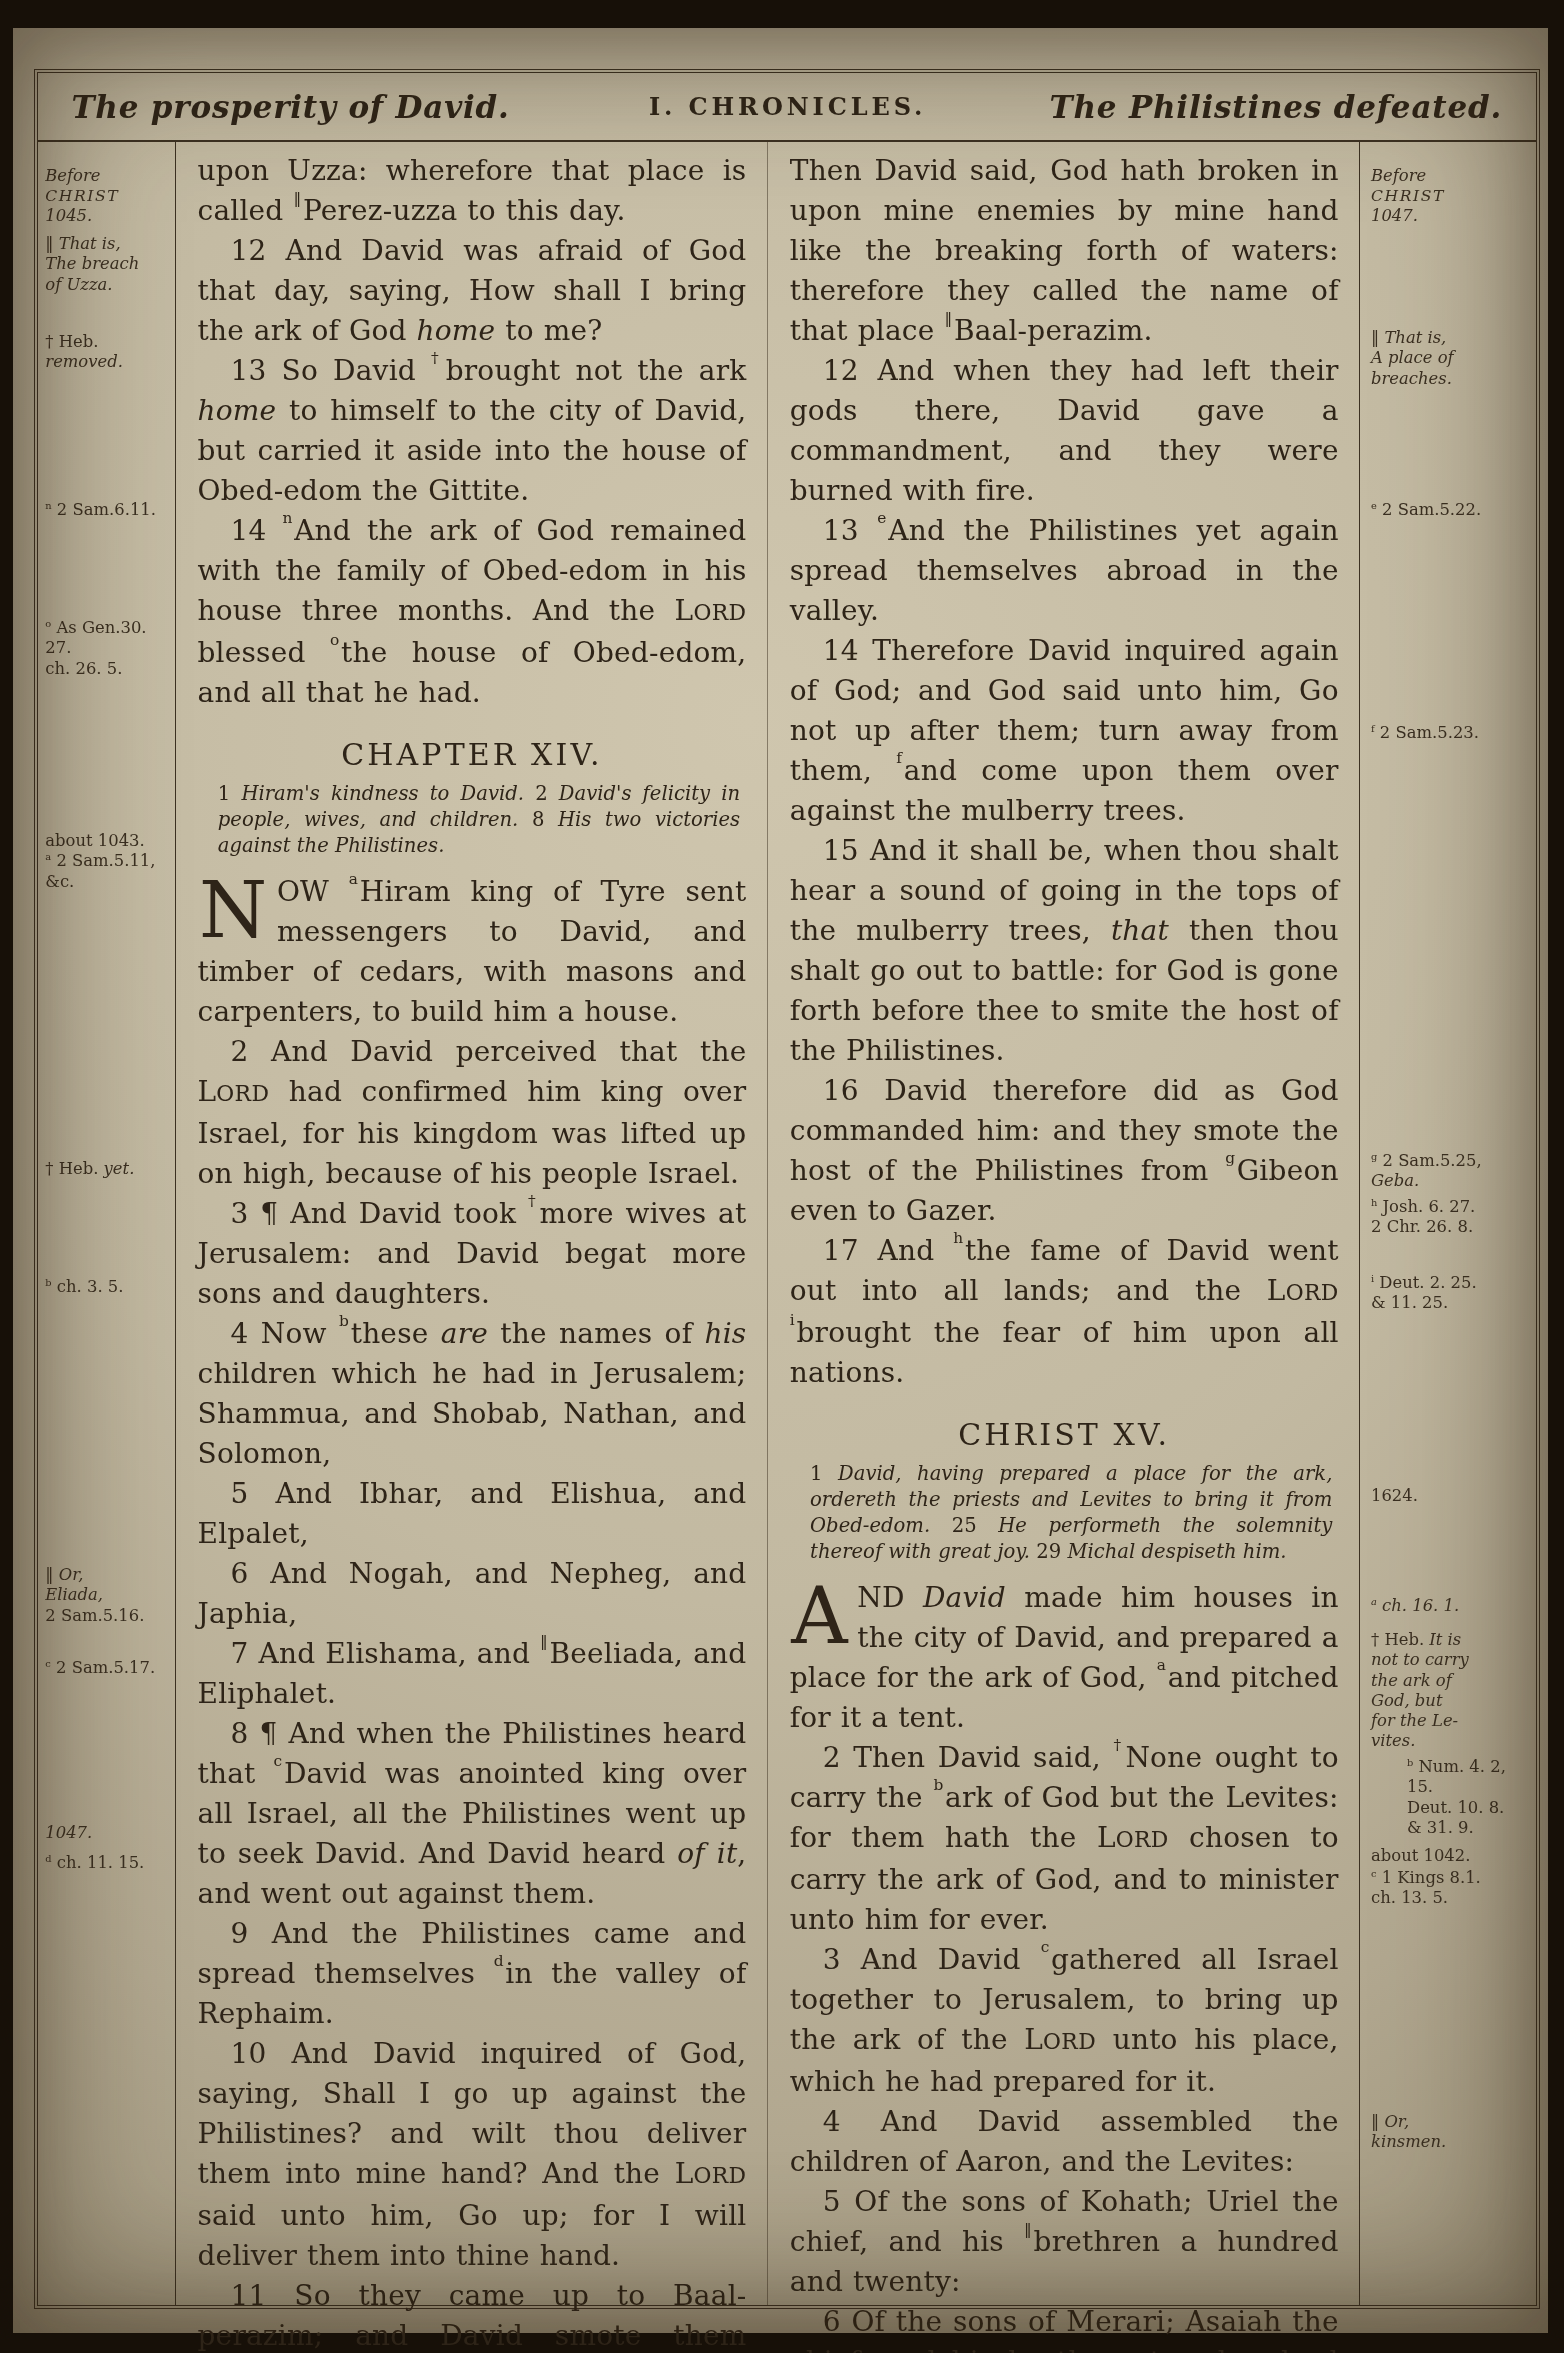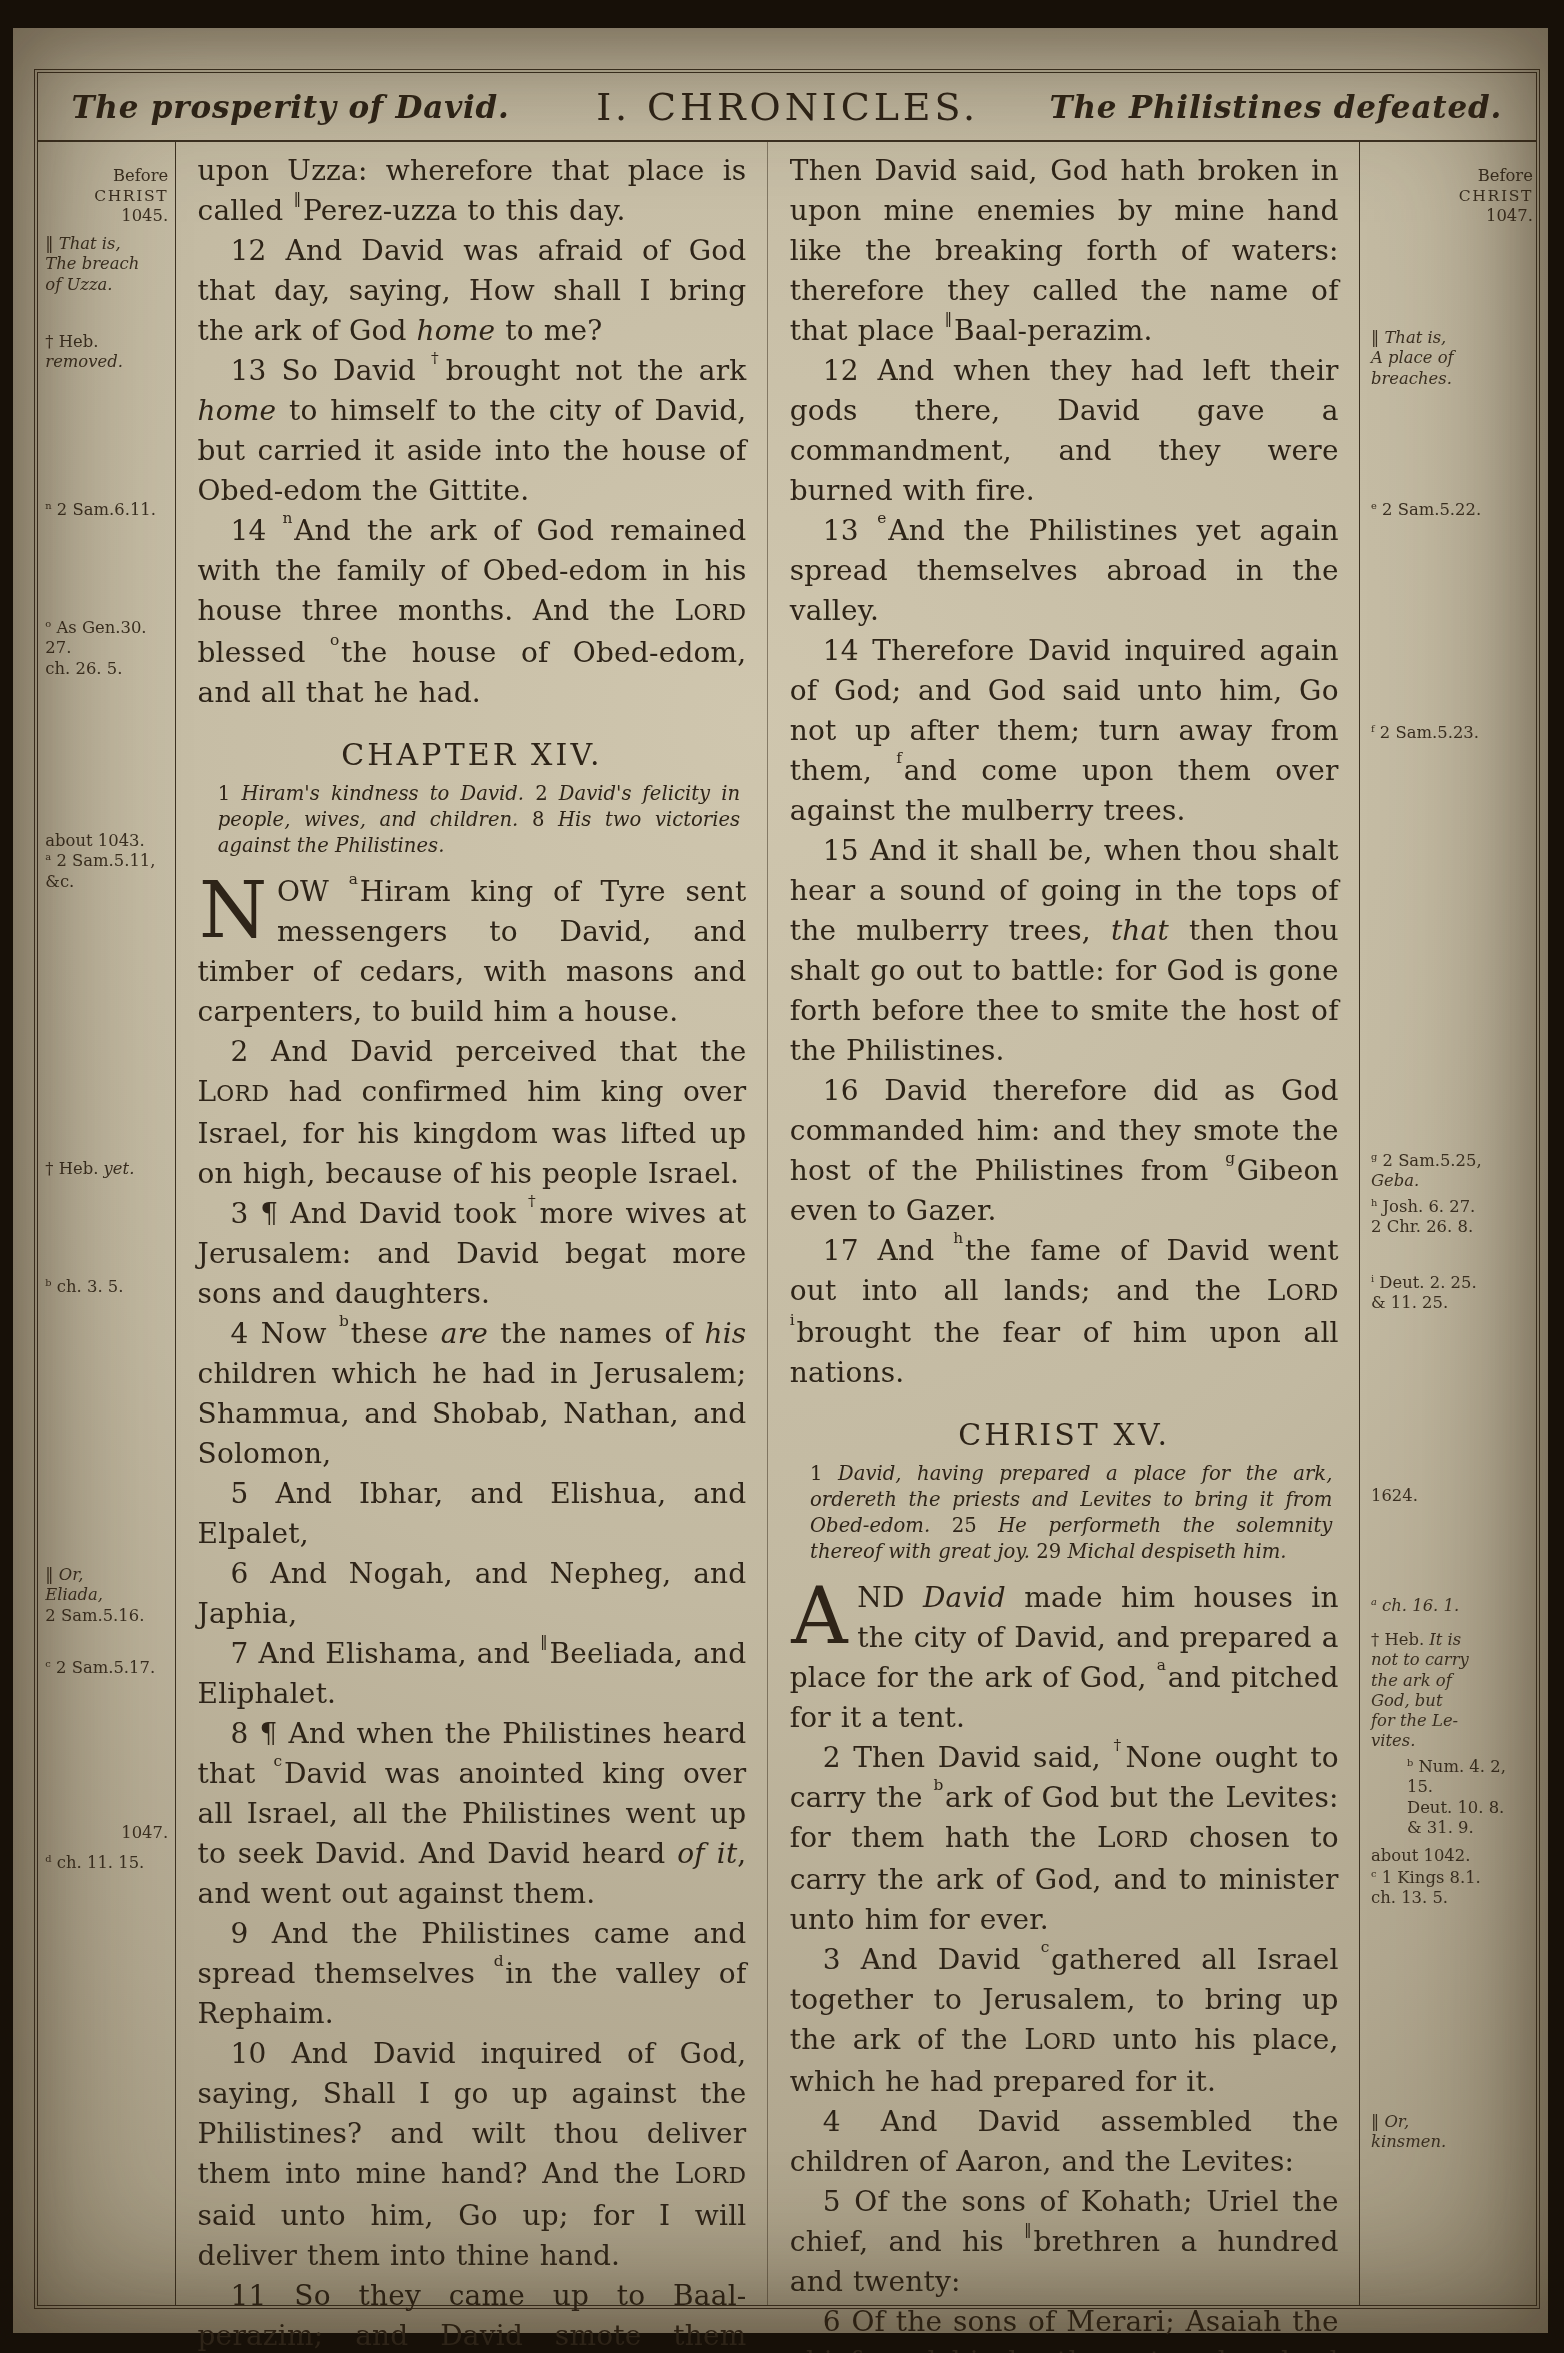--- a/index.html
+++ b/index.html
@@ -30,30 +30,30 @@
     outline-offset:2.3px;
     display:flex; flex-direction:column;
   }
   .header {
     flex:0 0 69px;
     border-bottom:2.3px solid var(--rule,#3c3122);
     display:flex; align-items:center; justify-content:space-between;
     padding:0 34px;
   }
   .h-side { font-style:italic; font-weight:bold; font-size:31px; letter-spacing:0.8px; }
-  .h-center { font-weight:normal; font-size:38px; letter-spacing:3.9px;margin-left:16px; }
+  .h-center { font-weight:bold; font-size:24px; letter-spacing:3.9px;margin-left:16px; }
   .content { flex:1 1 auto; min-height:0; display:flex; }
   .margincol { position:relative; font-size:16.4px; line-height:20.3px; color:#3a2f21; }
   .mleft { flex:0 0 138px; border-right:1.6px solid var(--rule,#3c3122); }
   .mright { flex:0 0 177px; border-left:1.6px solid var(--rule,#3c3122); }
   .note { position:absolute; left:7.8px; right:6.3px; }
   .mright .note { left:11px; right:3.1px; }
   .note sup { font-size:.6em; line-height:0; }
   .note .caps { letter-spacing:1.6px; font-size:.95em; }
-  .note.c { text-align:right; }
+  .note.c { text-align:left;font-style:italic; }
   .textcol { flex:1 1 0; position:relative; padding:9.4px 20.3px 0 22px; min-width:0; }
   .textcol.first { border-right:0.8px solid rgba(60,48,32,.5); }
   .verse {
     font-size:28px; line-height:40px; text-align:justify;
     text-indent:33px; letter-spacing:0.2px; word-spacing:0.8px;
   }
   .verse.noindent, .verse.dropv { text-indent:0; }
   .chap {
     margin:23.5px 0 9.4px; text-align:center; font-weight:normal;
     font-size:30px; letter-spacing:3.1px;

